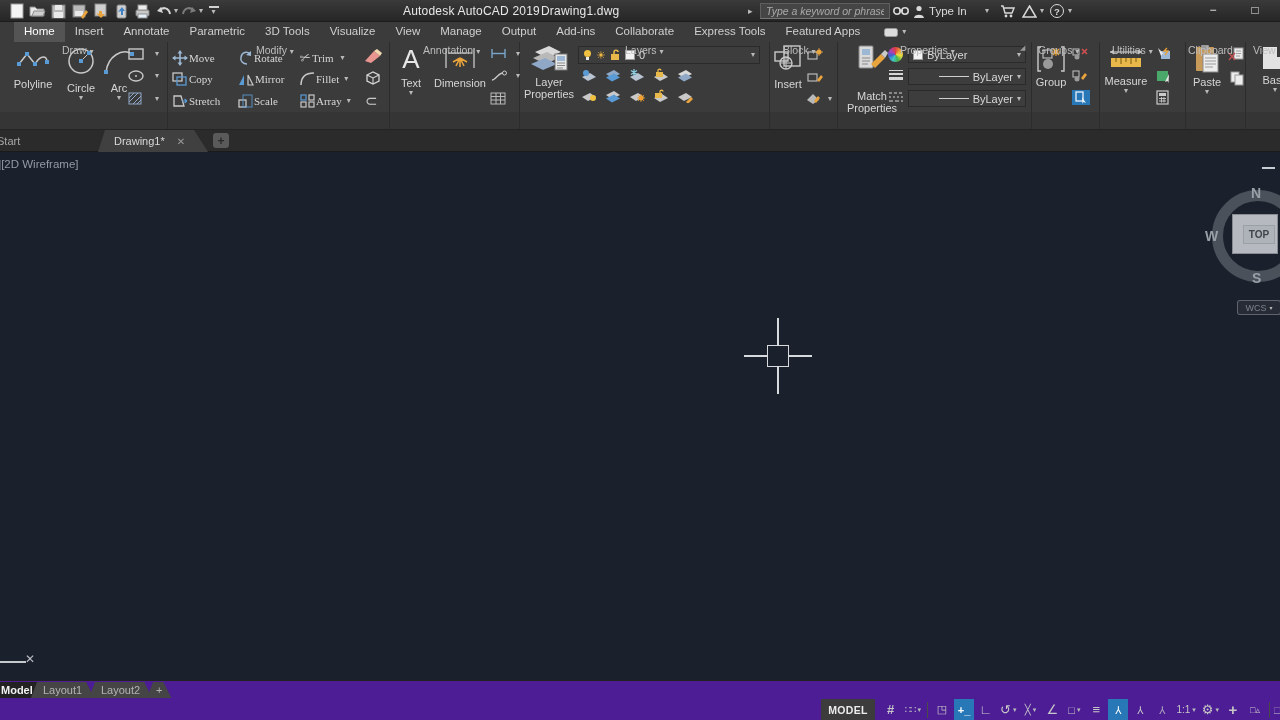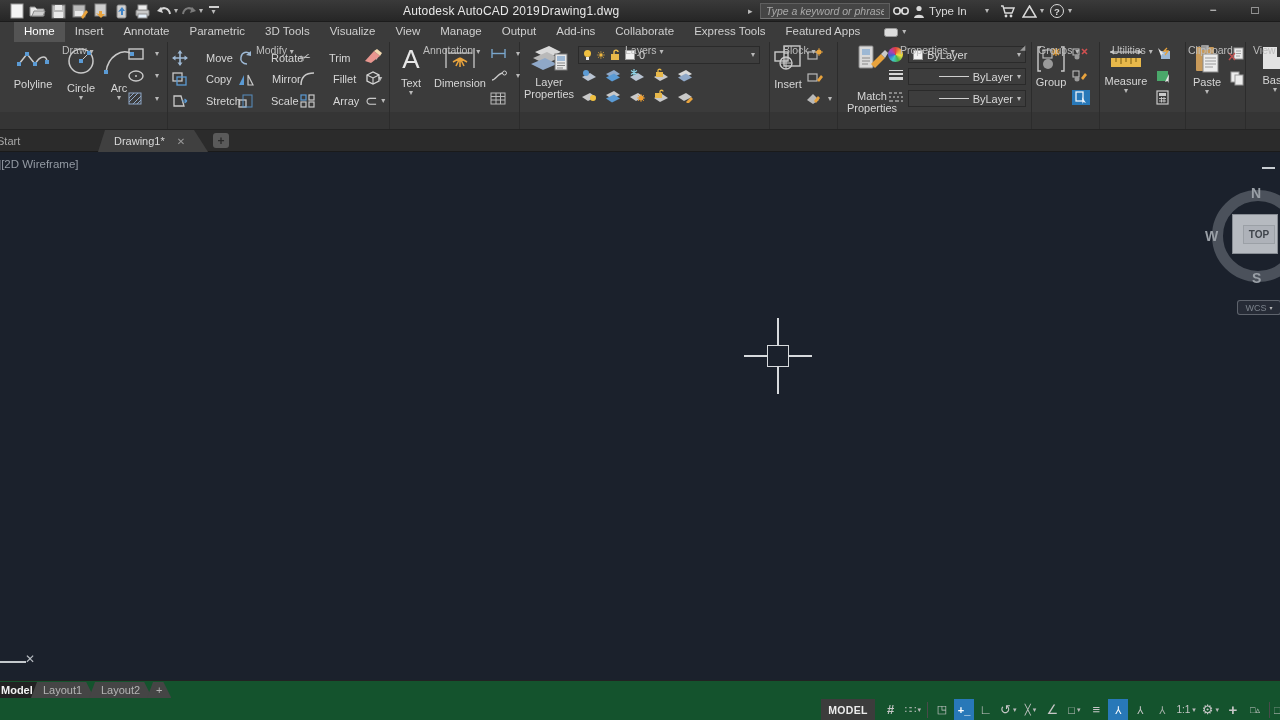--- a/index.html
+++ b/index.html
@@ -27,21 +27,21 @@
     display:flex; align-items:stretch; padding-left:14px; }
   .rtab { font-size:11.5px; color:#cfcfcf; padding:3px 10px 0 10px; cursor:default; }
   .rtab.active { background:#545454; color:#ffffff; }
 
   
   #ribbon { position:absolute; left:0; top:42px; width:1280px; height:88px; background:#3b3b3b; border-bottom:1px solid #242424; }
   .plabelrow { position:absolute; left:0; top:70px; width:1280px; height:17px; background:#353535; }
   .plabel { position:absolute; top:2px; font-size:10.5px; color:#bdbdbd; white-space:nowrap; }
   .psep { position:absolute; top:0; width:1px; height:87px; background:#2c2c2c; }
   .bigbtn { position:absolute; display:flex; flex-direction:column; align-items:center; color:#d6d6d6; font-size:11px; }
-  .rowbtn { position:absolute; display:flex; align-items:center; gap:18px; color:#d6d6d6; font-size:11px; white-space:nowrap; }
+  .rowbtn { position:absolute; display:flex; align-items:center; gap:1px; color:#d6d6d6; font-size:11px; white-space:nowrap;font-family:Liberation Serif, serif; }
   .dd { color:#b9b9b9; font-size:8px; line-height:8px; }
   .smallic { position:absolute; display:flex; align-items:center; gap:3px; }
   svg { display:block; }
 
   
   .combo { position:absolute; background:#3d3d3d; border:1px solid #2a2a2a; display:flex; align-items:center; gap:4px; padding:0 4px; color:#d8d8d8; font-size:11px; }
   .swatch { width:10px; height:10px; background:#f2f2f2; border:1px solid #9a9a9a; }
   .lt-line { width:30px; height:1px; background:#cfcfcf; }
 
   
@@ -60,21 +60,21 @@
     border:11px solid rgba(128,134,142,.48); }
   .vclabel { position:absolute; font-size:14px; font-weight:bold; color:#9aa0a7; }
   #vc-top { position:absolute; left:1232px; top:62px; width:46px; height:40px; background:#b6bac0;
     border:1px solid #878c93; display:flex; align-items:center; justify-content:center; }
   #vc-top .inner { border:1px solid #9ba0a6; background:#aeb2b9; padding:3px 5px; font-size:10px; font-weight:bold; color:#3f444b;margin-left:8px; }
   #wcsbadge { position:absolute; left:1237px; top:148px; width:44px; height:15px; border:1px solid rgba(140,146,154,.55);
     border-radius:3px; display:flex; align-items:center; justify-content:center; gap:3px;
     font-size:9px; color:#7c838c; background:rgba(70,76,84,.25); }
 
   
-  #bottombar { position:absolute; left:0; top:680px; width:1280px; height:40px; background:#14532d; border-top:1px solid #222; }
+  #bottombar { position:absolute; left:0; top:680px; width:1280px; height:40px; background:#4c1d95; border-top:1px solid #222; }
   .ltab { position:absolute; top:1px; height:16px; display:flex; align-items:center; padding:0 12px;
     font-size:11px; color:#b5b5b5; background:#454545; clip-path:polygon(6px 0, calc(100% - 8px) 0, 100% 100%, 0 100%); }
   .ltab.active { background:#222222; color:#f2f2f2; font-weight:bold; }
   #statusicons { position:absolute; right:0; top:17px; height:23px; display:flex; align-items:center; gap:2px; }
   .sbtn { height:21px; min-width:20px; display:flex; align-items:center; justify-content:center; gap:2px;
     color:#c6c6c6; font-size:13px; padding:0 2px; }
   .sbtn.on { background:#2878b8; color:#ffffff; }
   .sbtn .dd { font-size:7px; }
   #modelbtn { height:21px; padding:0 7px; background:#3c3c3c; color:#ececec; font-size:10.5px; font-weight:bold;
     display:flex; align-items:center; margin-right:4px; letter-spacing:.3px; }

